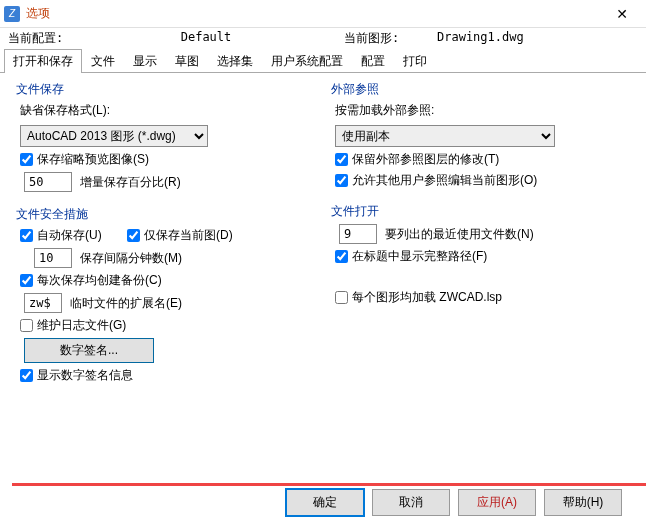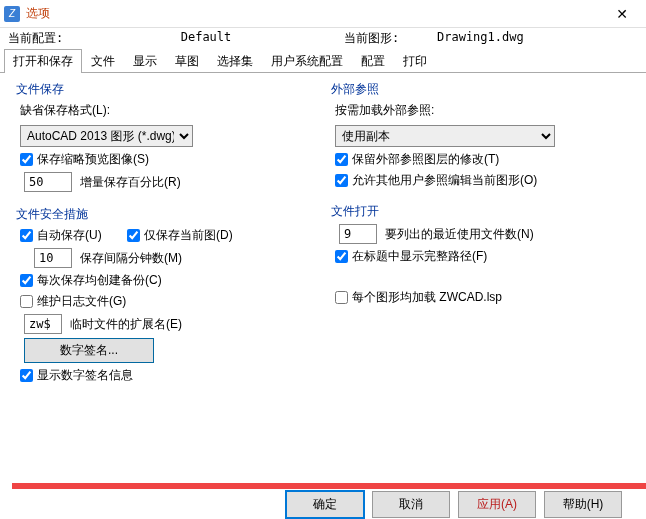--- a/index.html
+++ b/index.html
@@ -13,30 +13,30 @@
 .profile-row .val { width: 230px; text-align: center; }
 .tabs { display: flex; padding: 0 4px; border-bottom: 1px solid #aaa; font-family: "SimSun", sans-serif; }
 .tab { padding: 3px 8px; border: 1px solid transparent; border-bottom: none; margin-bottom: -1px; }
 .tab.active { border-color: #aaa; background: #fff; }
 .content { padding: 8px 16px; display: flex; gap: 16px; }
 .col { flex: 1; }
 .group { margin-bottom: 14px; }
 .group-title { color: #003399; margin-bottom: 4px; font-family: "SimSun", sans-serif; }
 .group-sub { margin-bottom: 6px; margin-left: 4px; font-family: "SimSun", sans-serif; }
 .row { display: flex; align-items: center; margin: 4px 0 4px 4px; }
-select { width: 173px; font-family: "SimSun", sans-serif; font-size: 12px; padding: 2px; background: #eee; border: 1px solid #888; }
+select { width: 188px; font-family: "SimSun", sans-serif; font-size: 12px; padding: 2px; background: #eee; border: 1px solid #888; }
 .cb { margin-right: 4px; width: 13px; height: 13px; }
 .cb-label { font-family: "SimSun", sans-serif; }
 input[type="text"] { font-family: "SimSun", monospace; font-size: 12px; padding: 2px 4px; border: 1px solid #888; }
 .inp-sm { width: 48px; margin-left: 14px; }
 .inp-xs { width: 38px; margin-right: 8px; }
 .after-label { margin-left: 8px; font-family: "SimSun", sans-serif; }
 .indent { margin-left: 18px; }
 .btn-sig { width: 130px; padding: 3px 0; background: #e1e1e1; border: 1px solid #0369a1; font-family: "SimSun", sans-serif; font-size: 12px; text-align: center; margin-left: 4px; }
-.footer { position: absolute; bottom: 0; left: 12px; right: 0; height: 36px; border-top: 6px solid #ef4444; display: flex; justify-content: flex-end; align-items: center; padding: 0 24px; gap: 8px; }
+.footer { position: absolute; bottom: 0; left: 12px; right: 0; height: 36px; border-top: 3px solid #ef4444; display: flex; justify-content: flex-end; align-items: center; padding: 0 24px; gap: 8px; }
 .footer button { width: 78px; padding: 4px 0; background: #e1e1e1; border: 1px solid #999; font-family: "SimSun", sans-serif; font-size: 12px; }
 .footer button.primary { border: 1px solid #0078d7; outline: 1px solid #0078d7; }
 .footer button.disabled { color: #b91c1c; }
 </style>
 </head>
 <body>
 
 <div class="titlebar">
   <span class="titlebar-icon">Z</span>
   <span class="titlebar-title">选项</span>
@@ -91,26 +91,26 @@
       </div>
       <div class="row indent">
         <input type="text" class="inp-xs" value="10" style="">
         <span class="cb-label">保存间隔分钟数(M)</span>
       </div>
       <div class="row">
         <input type="checkbox" class="cb" checked="" style="">
         <span class="cb-label">每次保存均创建备份(C)</span>
       </div>
       <div class="row">
+        <input type="text" class="inp-xs" style="margin-left: 4px;" value="zw$">
+        <span class="cb-label">临时文件的扩展名(E)</span>
+      </div>
+      <div class="row">
         <input type="checkbox" class="cb" style="">
         <span class="cb-label">维护日志文件(G)</span>
-      </div>
-      <div class="row">
-        <input type="text" class="inp-xs" style="margin-left: 4px;" value="zw$">
-        <span class="cb-label">临时文件的扩展名(E)</span>
       </div>
       <div class="row">
         <button class="btn-sig">数字签名...</button>
       </div>
       <div class="row">
         <input type="checkbox" class="cb" checked="" style="">
         <span class="cb-label">显示数字签名信息</span>
       </div>
     </div>
   </div>

